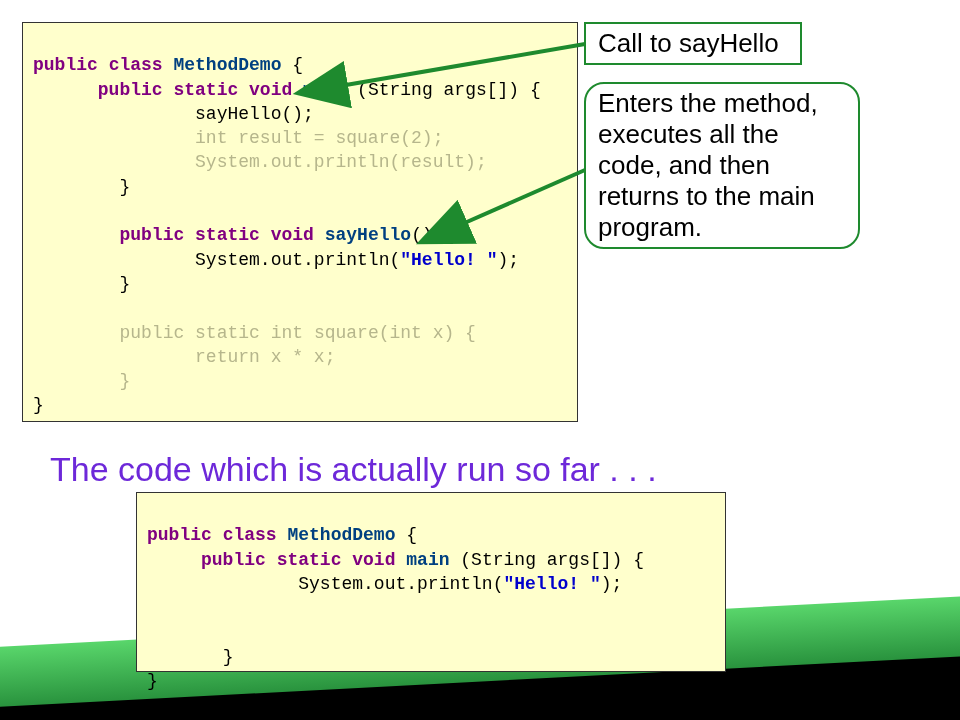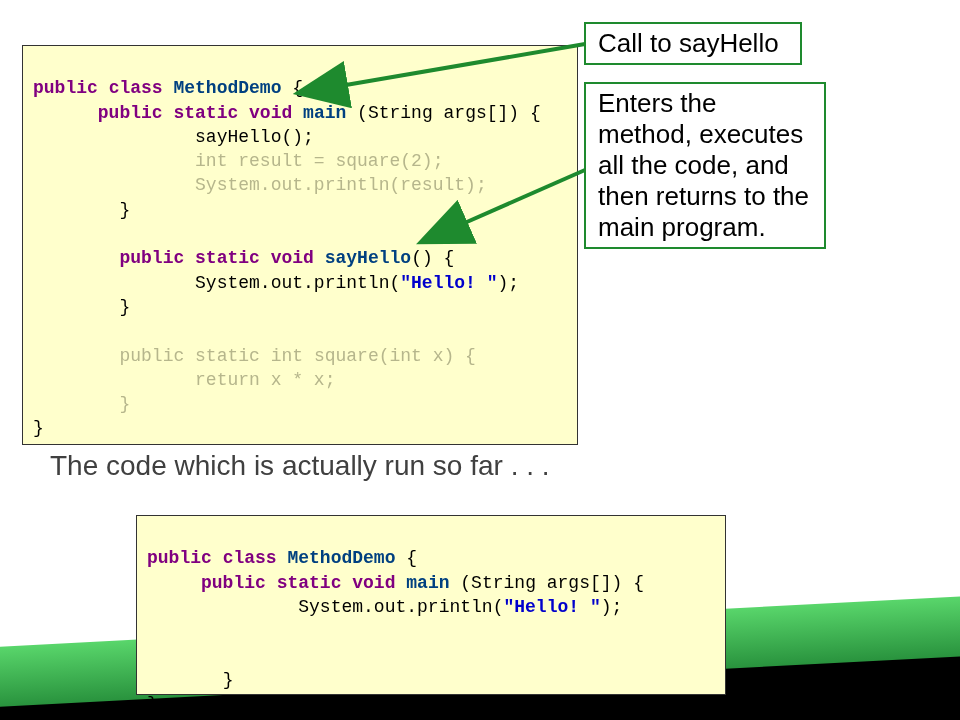--- a/index.html
+++ b/index.html
@@ -15,21 +15,20 @@
   .code-box {
     position: absolute;
     background: #ffffcc;
     border: 1px solid #333;
     font-family: "Courier New", Courier, monospace;
     font-size: 18px;
     line-height: 1.35;
     padding: 6px 10px;
     white-space: pre;
     box-sizing: border-box;
-    margin-top: 23px;
   }
   .dim { color: #b6b68c; }
   .kw-public  { color: #800080; font-weight: bold; }
   .kw-class   { color: #800080; font-weight: bold; }
   .kw-static  { color: #800080; font-weight: bold; }
   .kw-void    { color: #800080; font-weight: bold; }
   .clsname    { color: #004080; font-weight: bold; }
   .method     { color: #004080; font-weight: bold; }
   .plain      { color: #000; }
   .str        { color: #0000cc; font-weight: bold; }
@@ -37,22 +36,22 @@
   .callout {
     position: absolute;
     border: 2px solid #1e8a2e;
     background: #fff;
     font-size: 26px;
     padding: 4px 12px;
     box-sizing: border-box;
   }
   .intertext {
     position: absolute;
-    font-size: 28px;
-    color: #404040;
+    font-size: 34px;
+    color: #6d28d9;
   }
 
   
   .accent {
     position: absolute;
     left: -40px;
     bottom: -60px;
     width: 1100px;
     height: 160px;
     background: linear-gradient(180deg, #59d66b 0%, #0c6a22 60%, #000 100%);
@@ -96,21 +95,21 @@
         <span class="dim"><span>public</span> <span>static</span> <span>int</span> <span>square</span><span>(int x) {</span></span>
                <span class="dim"><span>return</span><span> x * x;</span></span>
         <span class="dim">}</span>
 <span class="plain">}</span>
 </div>
 
 <div class="callout" style="left:584px; top:22px; width:218px;">
   <span>Call to sayHello</span>
 </div>
 
-<div class="callout" style="left:584px; top:82px; width:242px;">
+<div class="callout" style="left:584px; top:82px; width:276px;border-radius:20px;">
   <span>Enters the method, executes all the code, and then returns to the main program.</span>
 </div>
 
 <svg class="arrows">
   <defs>
     <marker id="ah" markerWidth="14" markerHeight="12" refX="2" refY="6" orient="auto">
       <path d="M0,0 L14,6 L0,12 Z" fill="#1e8a2e"></path>
     </marker>
   </defs>
 

